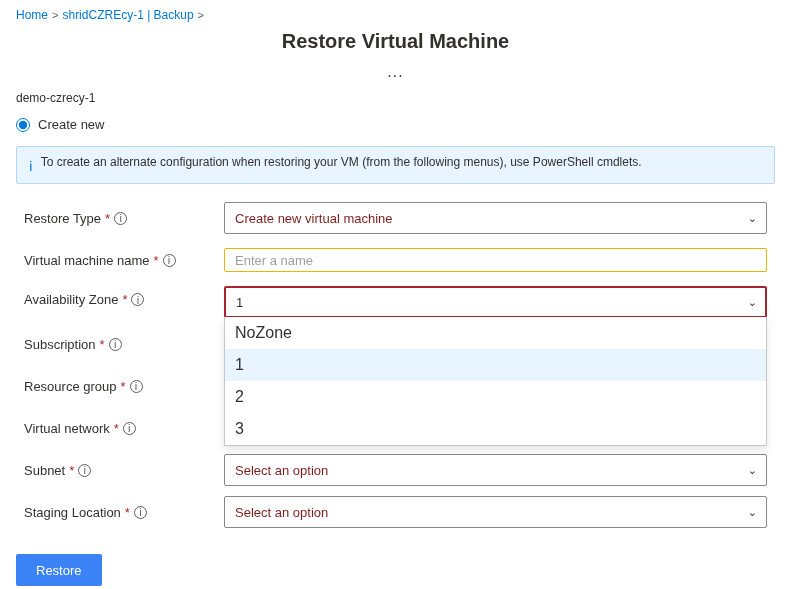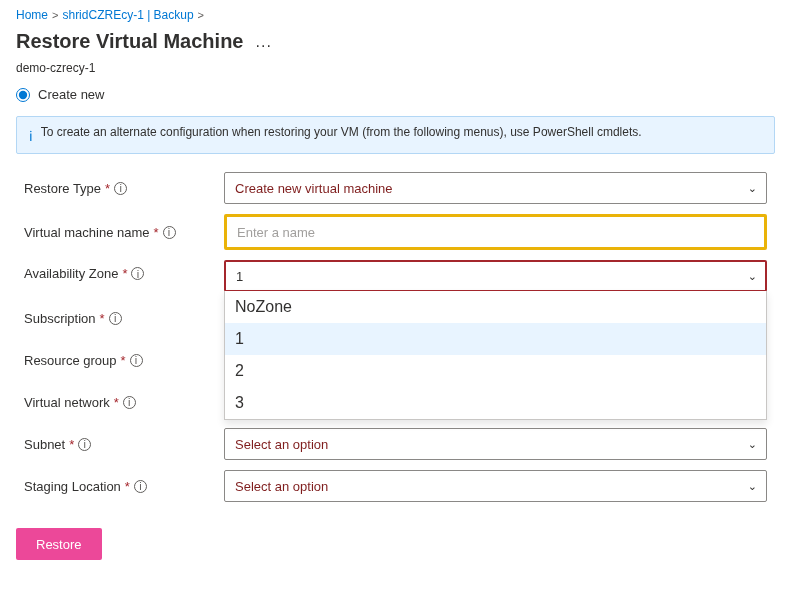--- a/index.html
+++ b/index.html
@@ -21,20 +21,21 @@
       gap: 4px;
     }
     .breadcrumb span { color: #605e5c; }
     .breadcrumb a { color: #0078d4; text-decoration: none; cursor: pointer; }
     .breadcrumb-sep { color: #605e5c; font-size: 11px; }
     .page-header {
       padding: 4px 16px 8px;
       display: flex;
       align-items: center;
       gap: 8px;
+      flex-direction: column;
     }
     .page-title {
       font-size: 20px;
       font-weight: 600;
       color: #323130;
     }
     .ellipsis-btn {
       background: none;
       border: none;
       cursor: pointer;
@@ -145,26 +146,26 @@
       position: absolute;
       right: 10px;
       top: 50%;
       transform: translateY(-50%);
       pointer-events: none;
       color: #323130;
       font-size: 11px;
     }
     .text-input {
       width: 100%;
-      border: 3px solid #eab308;
+      border: 1px solid #eab308;
       border-radius: 2px;
       padding: 5px 10px;
       font-size: 13px;
       color: #4d7c0f;
-      height: 36px;
+      height: 24px;
     }
     .text-input::placeholder { color: #a19f9d; }
     .availability-dropdown-wrapper {
       position: relative;
       width: 100%;
     }
     .availability-select-box {
       width: 100%;
       border: 2px solid #a4262c;
       border-radius: 2px;
@@ -189,21 +190,21 @@
       box-shadow: 0 4px 8px rgba(0,0,0,0.1);
     }
     .dropdown-option {
       padding: 7px 10px;
       font-size: 16px;
       color: #323130;
       cursor: pointer;
     }
     .dropdown-option.selected { background: #e8f4ff; }
     .restore-btn {
-      background: #ec4899;
+      background: #3b82f6;
       color: #fff;
       border: none;
       border-radius: 2px;
       padding: 6px 20px;
       font-size: 13px;
       cursor: pointer;
       margin: 8px 16px;
       height: 32px;
     }
   </style>

